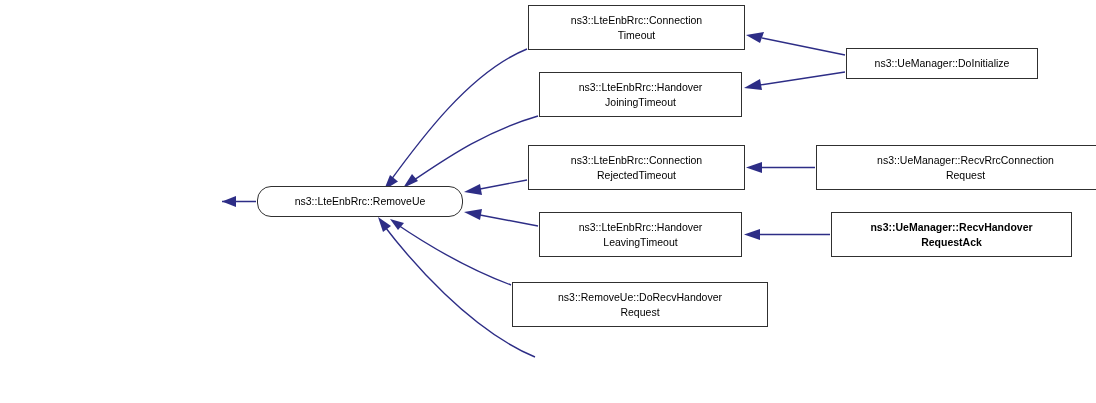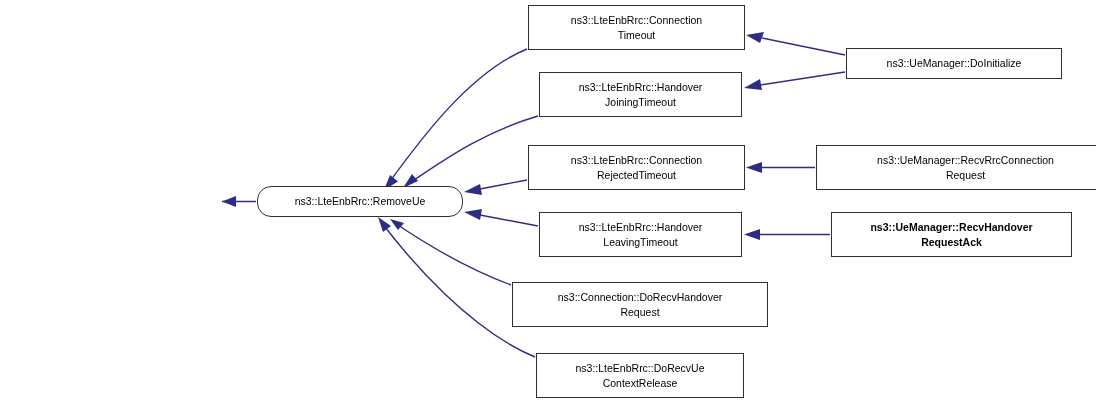--- a/index.html
+++ b/index.html
@@ -126,27 +126,25 @@
 
   <div class="node-box" style="left:539px; top:72px; width:203px; height:45px;">ns3::LteEnbRrc::Handover
 JoiningTimeout</div>
 
   <div class="node-box" style="left:528px; top:145px; width:217px; height:45px;">ns3::LteEnbRrc::Connection
 RejectedTimeout</div>
 
   <div class="node-box" style="left:539px; top:212px; width:203px; height:45px;">ns3::LteEnbRrc::Handover
 LeavingTimeout</div>
 
-  <div class="node-box" style="left:512px; top:282px; width:256px; height:45px;">ns3::Connection::DoRecvHandover
+  <div class="node-box" style="left:512px; top:282px; width:256px; height:45px;">ns3::RemoveUe::DoRecvHandover
 Request</div>
 
-  <div class="node-box" style="left:536px; top:353px; width:208px; height:45px;">ns3::LteEnbRrc::DoRecvUe
-ContextRelease</div>
 
-  <div class="node-box" style="left:846px; top:48px; width:216px; height:31px;">ns3::UeManager::DoInitialize</div>
+  <div class="node-box" style="left:846px; top:48px; width:192px; height:31px;">ns3::UeManager::DoInitialize</div>
 
   <div class="node-box" style="left:816px; top:145px; width:299px; height:45px;">ns3::UeManager::RecvRrcConnection
 Request</div>
 
   <div class="node-box" style="left:831px; top:212px; width:241px; height:45px;font-weight:bold;">ns3::UeManager::RecvHandover
 RequestAck</div>
 
 </div>
 
 </body></html>

